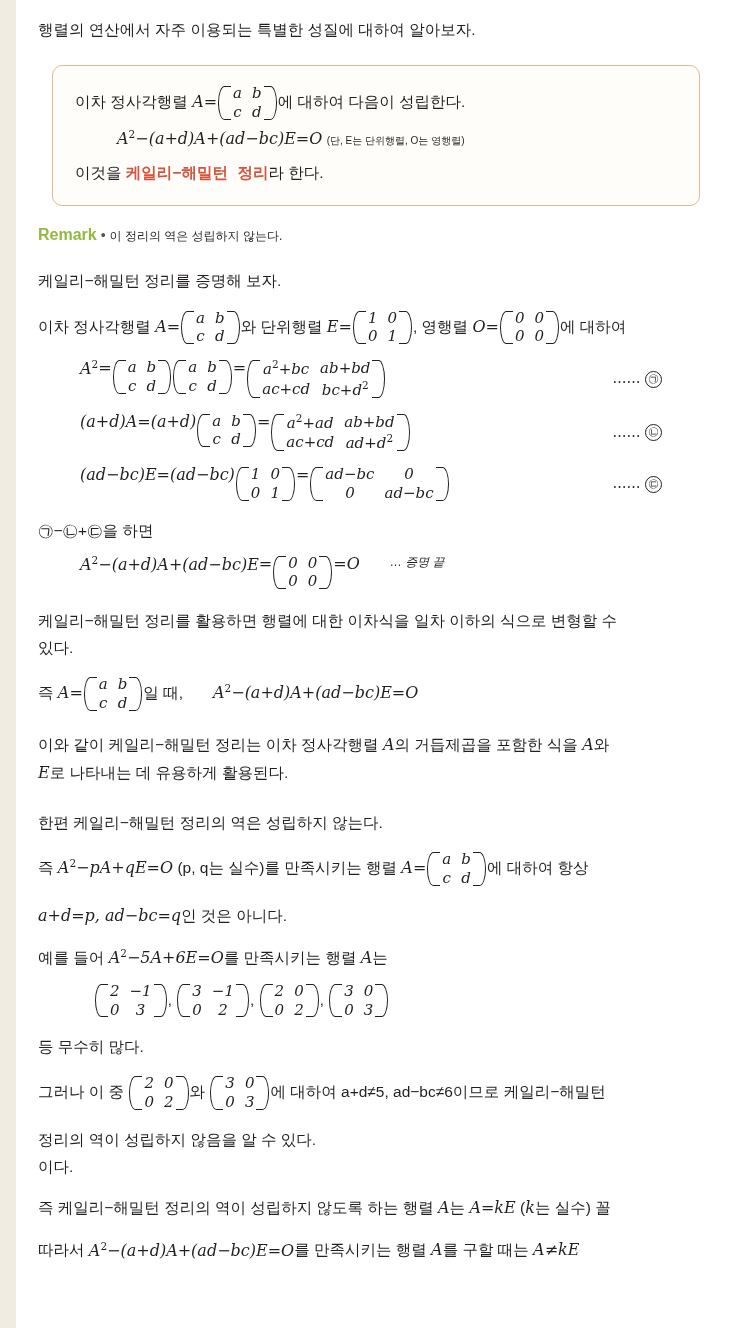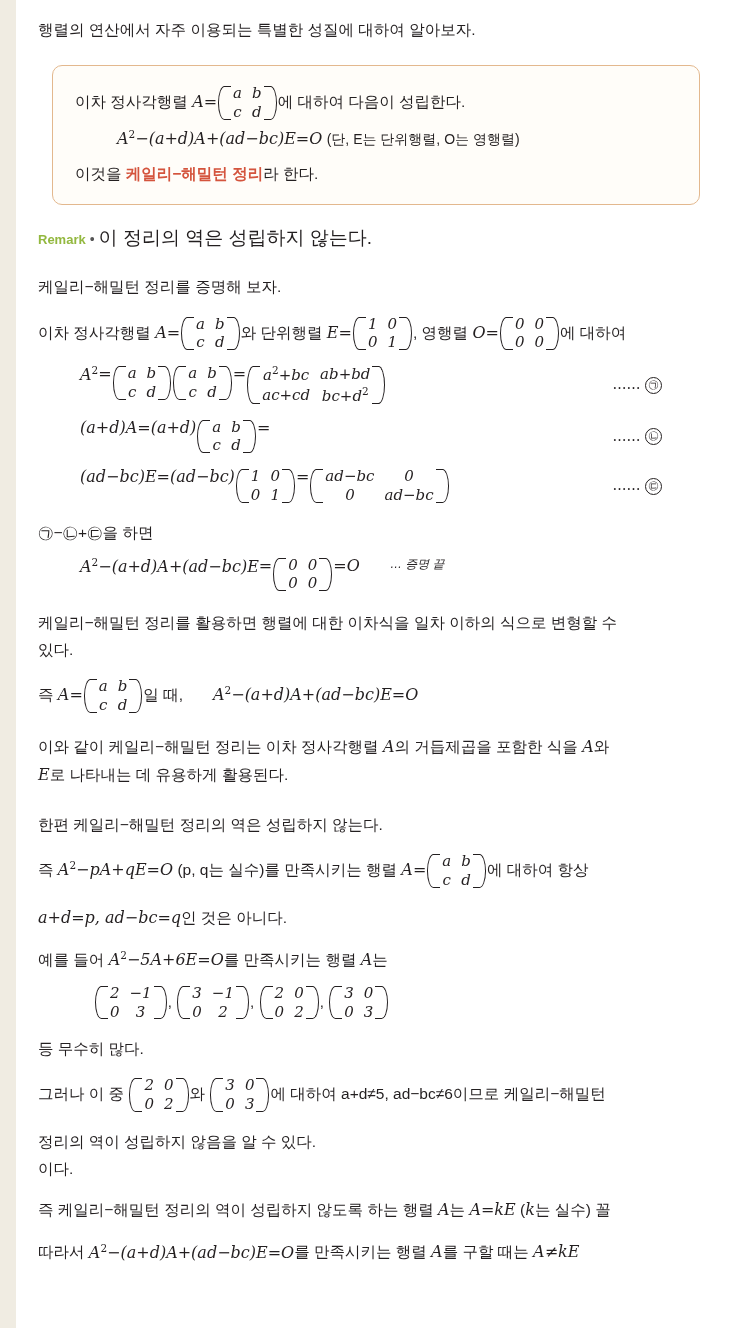--- a/index.html
+++ b/index.html
@@ -120,34 +120,35 @@
   }
   .thm-center {
     margin-top: 6px;
     padding-left: 42px;
     font-size: 15.5px;
   }
   .thm-last { margin-top: 10px; }
   .kh-red {
     color: #d4543d;
     font-weight: bold;
+    font-family: Liberation Mono, monospace;
   }
 
   
   .remark {
     margin-top: 20px;
     font-size: 14px;
   }
   .remark-label {
     color: #93b83f;
     font-weight: bold;
-    font-size: 13px;
+    font-size: 16px;
   }
   .remark-dot { color: #555; margin: 0 4px; }
-  .remark-text { color: #231f20; font-size: 19px; }
+  .remark-text { color: #231f20; font-size: 12px; }
 
   
   .eq-row {
     display: flex;
     align-items: center;
     margin-top: 12px;
     padding-left: 42px;
   }
   .eq-body { display: flex; align-items: flex-start; }
   .eq-tag {
@@ -208,21 +209,21 @@
                 <tr>
                   <td>c</td>
                   <td>d</td>
                 </tr>
               </tbody>
             </table>
             <span class="paren r"></span>
           </span><span>에 대하여 다음이 성립한다.</span>
       </div>
       <div class="thm-center">
-        <span class="m">A<span class="supn">2</span>−(a+d)A+(ad−bc)E=O</span>&nbsp;<span style="font-size:14px;margin-top:20px;">(단, E는 단위행렬, O는 영행렬)</span>
+        <span class="m">A<span class="supn">2</span>−(a+d)A+(ad−bc)E=O</span>&nbsp;<span style="font-size:10px;margin-top:20px;">(단, E는 단위행렬, O는 영행렬)</span>
       </div>
       <div class="thm-line thm-last">
         <span>이것을 </span><span class="kh-red">케일리−해밀턴 정리</span><span>라 한다.</span>
       </div>
     </div>
 
     <div class="remark">
       <span class="remark-label">Remark</span><span class="remark-dot">•</span><span class="remark-text">이 정리의 역은 성립하지 않는다.</span>
     </div>
 
@@ -349,20 +350,36 @@
                 </tr>
                 <tr>
                   <td>c</td>
                   <td>d</td>
                 </tr>
               </tbody>
             </table>
             <span class="paren r"></span>
           </span>
           <span class="mu">=</span>
+          <span class="mat">
+            <span class="paren l"></span>
+            <table>
+              <tbody>
+                <tr>
+                  <td>a<span class="supn">2</span>+ad</td>
+                  <td>ab+bd</td>
+                </tr>
+                <tr>
+                  <td>ac+cd</td>
+                  <td>ad+d<span class="supn">2</span></td>
+                </tr>
+              </tbody>
+            </table>
+            <span class="paren r"></span>
+          </span>
       </div>
       <div class="eq-tag">…… <span class="circ">㉡</span></div>
     </div>
 
     <div class="eq-row">
       <div class="eq-body">
         <span class="m">(ad−bc)E</span>
           <span class="mu">=</span>
           <span class="m">(ad−bc)</span>
           <span class="mat">

